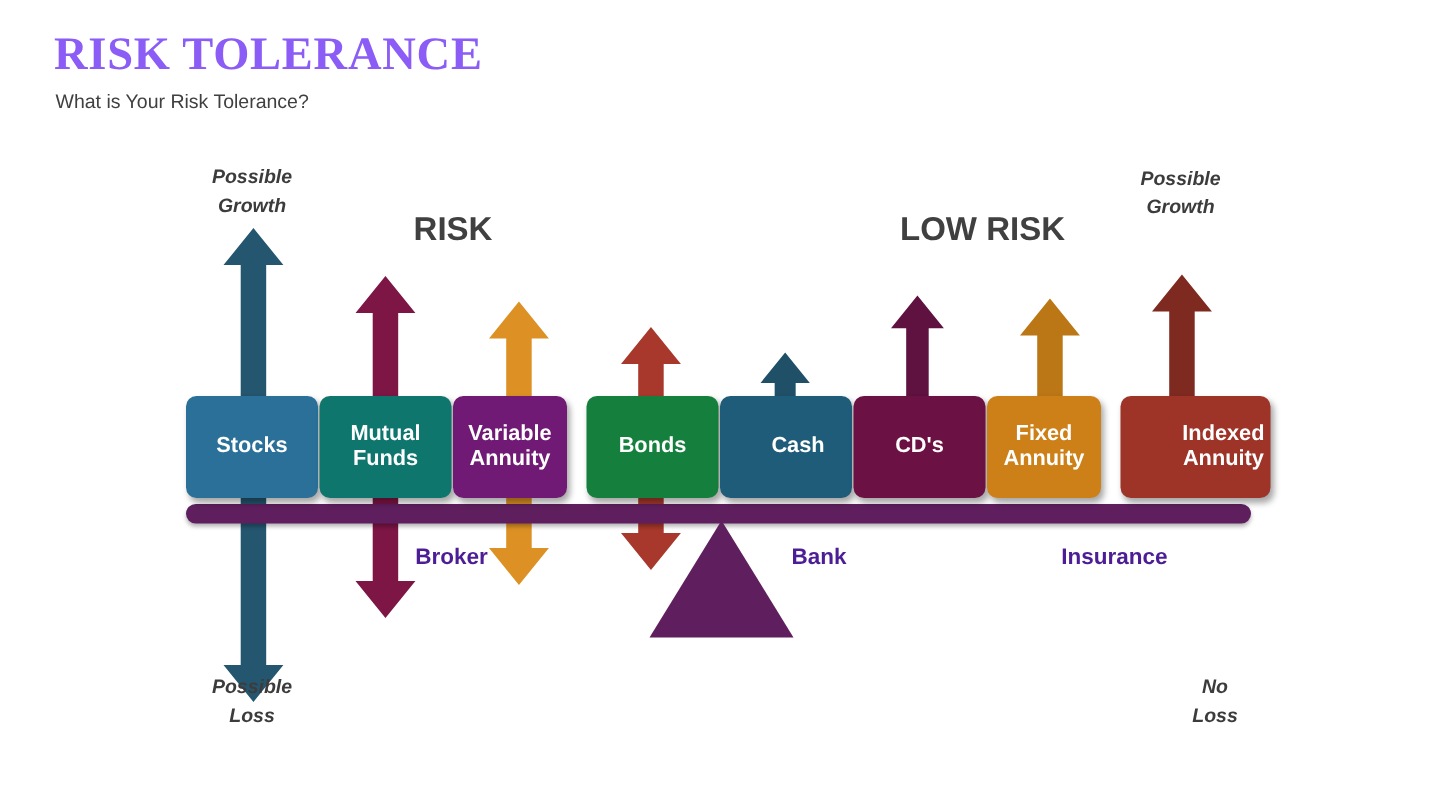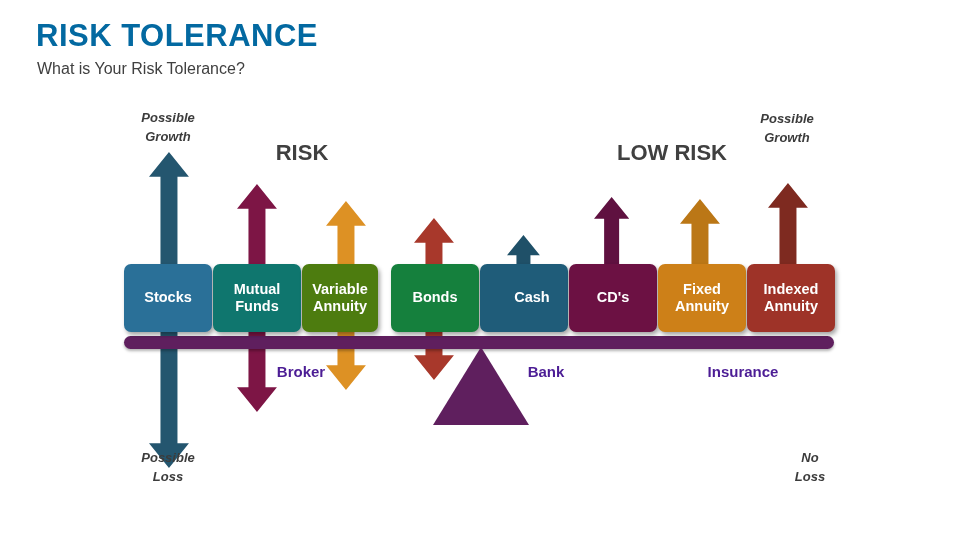--- a/index.html
+++ b/index.html
@@ -10,25 +10,26 @@
     font-family:"Liberation Sans", sans-serif;
     overflow:hidden;
     position:relative;
   }
   #slide{position:absolute;inset:0;width:960px;height:540px;}
 
   
   #title{
     position:absolute;left:36px;top:18px;
     font-size:31px;font-weight:bold;letter-spacing:0.5px;
-    color:#0369a1;
+    color:#8b5cf6;
+    font-family:Liberation Serif, serif;
   }
   #subtitle{
     position:absolute;left:37px;top:60px;
-    font-size:16px;font-weight:normal;color:#404040;
+    font-size:13px;font-weight:normal;color:#404040;
   }
 
   
   .section-head{
     position:absolute;
     font-size:22px;font-weight:bold;color:#404040;
     text-align:center;white-space:nowrap;
     transform:translateX(-50%);
   }
 
@@ -157,57 +158,57 @@
         <div>
           <span>Stocks</span>
         </div>
       </div>
       <div class="box" style="left: 213px; width: 88px; background: #0f766e;">
         <div>
           <span>Mutual</span>
           <span>Funds</span>
         </div>
       </div>
-      <div class="box" style="left: 302px; width: 76px; background: #4d7c0f;">
+      <div class="box" style="left: 302px; width: 76px; background: #701a75;">
         <div>
           <span>Variable</span>
           <span>Annuity</span>
         </div>
       </div>
       <div class="box" style="left: 391px; width: 88px; background: #15803d;">
         <div>
           <span>Bonds</span>
         </div>
       </div>
       <div class="box" style="left: 480px; width: 88px; background: rgb(31, 92, 121); padding-left: 16px;">
         <div>
           <span>Cash</span>
         </div>
       </div>
       <div class="box" style="left: 569px; width: 88px; background: rgb(108, 17, 67);">
         <div>
           <span>CD's</span>
         </div>
       </div>
-      <div class="box" style="left: 658px; width: 88px; background: rgb(205, 128, 24);">
+      <div class="box" style="left: 658px; width: 76px; background: rgb(205, 128, 24);">
         <div>
           <span>Fixed</span>
           <span>Annuity</span>
         </div>
       </div>
-      <div class="box" style="left: 747px; width: 88px; background: rgb(158, 51, 40);">
+      <div class="box" style="left: 747px; width: 100px; background: rgb(158, 51, 40); justify-content: flex-end;">
         <div>
           <span>Indexed</span>
           <span>Annuity</span>
         </div>
       </div>
     </div>
   <div id="text-layer">
       <div class="section-head" style="left: 302px; top: 140px;">RISK</div>
-      <div class="section-head" style="left: 655px; top: 140px; margin-left: 17px;">LOW RISK</div>
+      <div class="section-head" style="left: 655px; top: 140px;">LOW RISK</div>
       <div class="caption" style="left: 168px; top: 109px;">
         <div>Possible</div>
         <div>Growth</div>
       </div>
       <div class="caption" style="left: 787px; top: 110px;">
         <div>Possible</div>
         <div>Growth</div>
       </div>
       <div class="caption" style="left: 168px; top: 449px;">
         <div>Possible</div>

